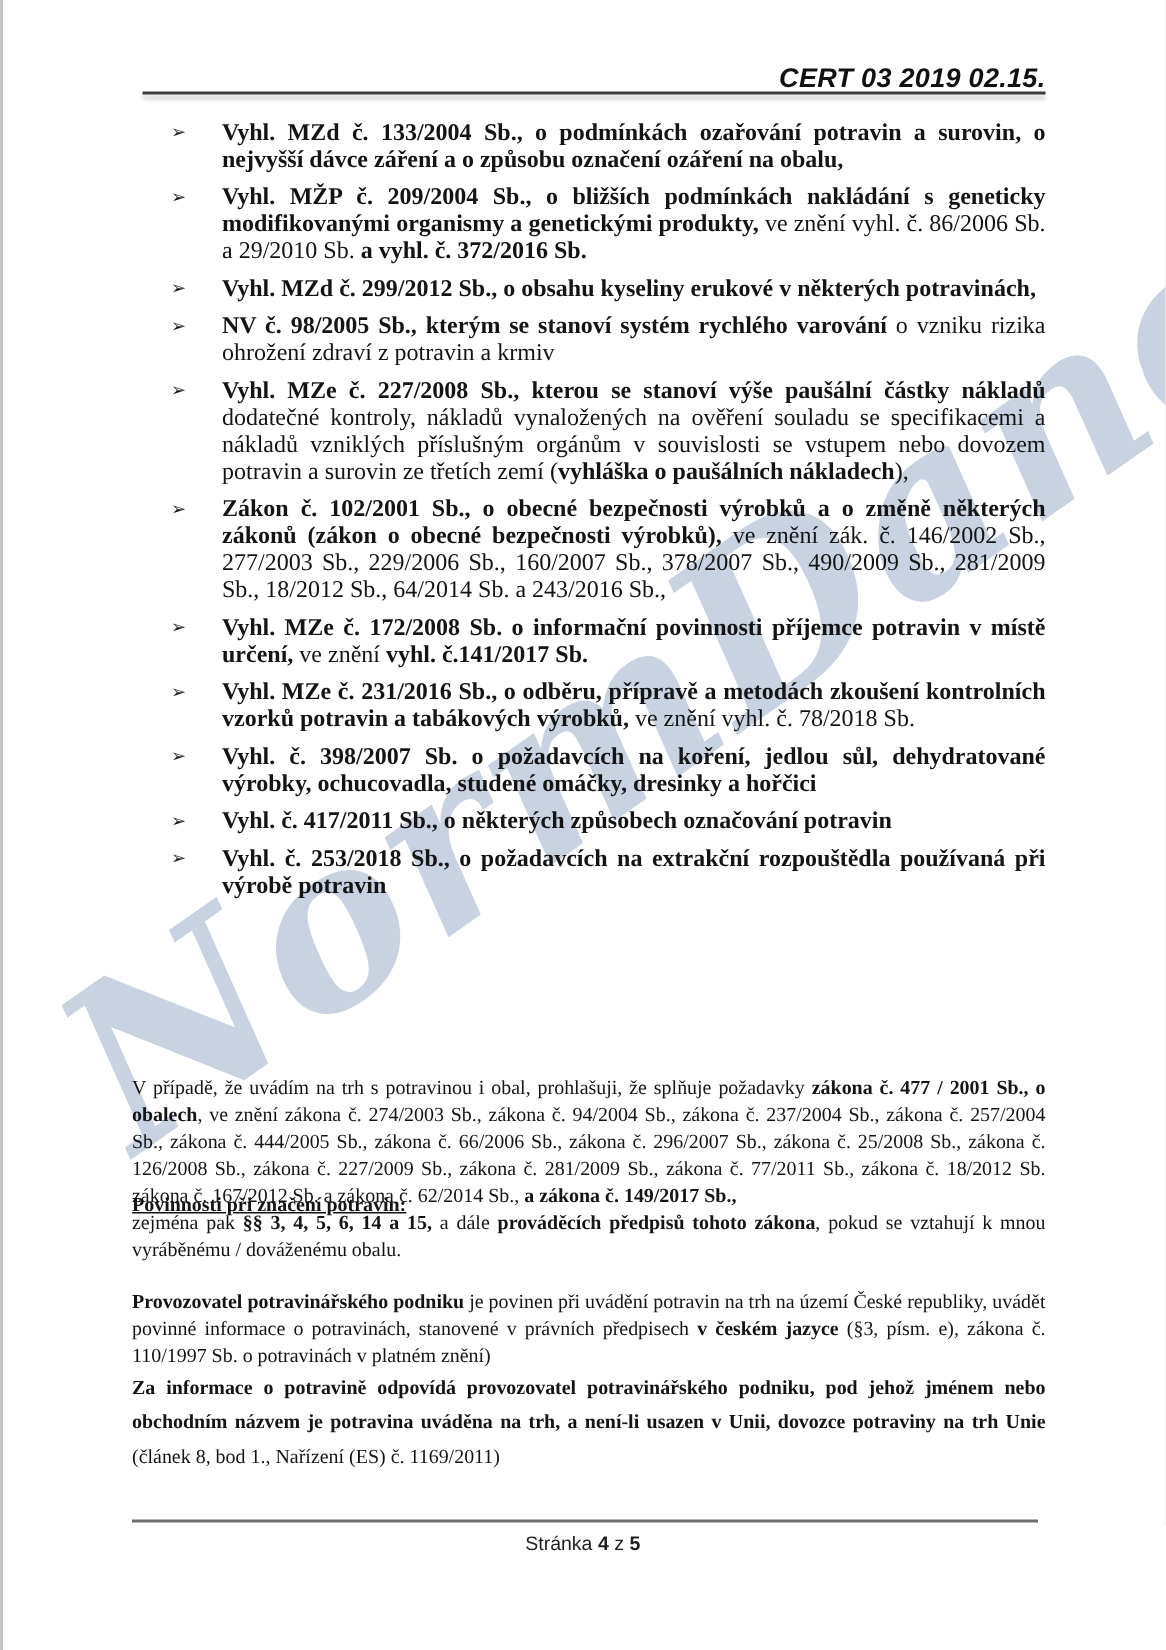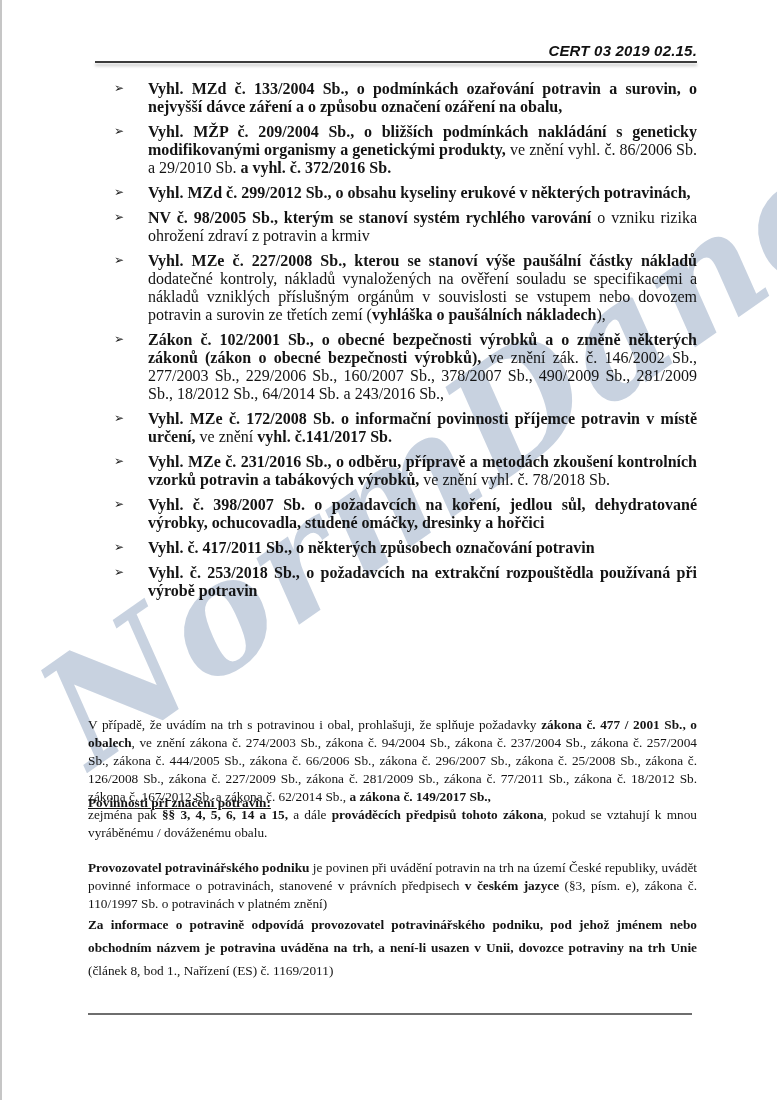--- a/index.html
+++ b/index.html
@@ -16,21 +16,21 @@
   }
   .wm{
     font-family:"DejaVu Serif",serif;font-style:italic;font-weight:700;
     font-size:152px;line-height:160px;letter-spacing:3px;white-space:nowrap;
     color:rgba(110,136,173,0.38);
   }
   
   .header{
     position:absolute;top:42px;left:88px;width:609px;text-align:right;z-index:1;
     font-family:"Liberation Sans",sans-serif;font-style:italic;font-weight:700;
-    font-size:15px;letter-spacing:0.2px;color:#111;
+    font-size:18px;letter-spacing:0.2px;color:#111;
   }
   .hrule{
     position:absolute;top:61px;left:95px;width:602px;height:2px;background:#3c3c3c;
     box-shadow:0 3px 3px rgba(125,125,125,0.45);z-index:1;
   }
   
   .list{position:absolute;top:80px;left:88px;width:609px;z-index:1;}
   .item{position:relative;padding-left:60px;margin-bottom:7px;}
   .marker{
     position:absolute;left:26px;top:1px;font-size:12px;color:#1c1c1c;
@@ -131,13 +131,19 @@
   </div>
 
 
   <p class="para" id="packaging"><span>V případě, že uvádím na trh s potravinou i obal, prohlašuji, že splňuje požadavky </span><b>zákona č. 477 / 2001 Sb., o obalech</b><span>, ve znění zákona č. 274/2003 Sb., zákona č. 94/2004 Sb., zákona č. 237/2004 Sb., zákona č. 257/2004 Sb., zákona č. 444/2005 Sb., zákona č. 66/2006 Sb., zákona č. 296/2007 Sb., zákona č. 25/2008 Sb., zákona č. 126/2008 Sb., zákona č. 227/2009 Sb., zákona č. 281/2009 Sb., zákona č. 77/2011 Sb., zákona č. 18/2012 Sb. zákona č. 167/2012 Sb. a zákona č. 62/2014 Sb., </span><b>a zákona č. 149/2017 Sb.,</b><br><span>zejména pak </span><b>§§ 3, 4, 5, 6, 14 a 15,</b><span> a dále </span><b>prováděcích předpisů tohoto zákona</b><span>, pokud se vztahují k mnou vyráběnému / dováženému obalu.</span></p>
 
   <p class="para" id="duties-heading"><b class="u">Povinnosti při značení potravin:</b></p>
 
   <p class="para" id="duties"><b>Provozovatel potravinářského podniku</b><span> je povinen při uvádění potravin na trh na území České republiky, uvádět povinné informace o potravinách, stanovené v právních předpisech </span><b>v českém jazyce</b><span> (§3, písm. e), zákona č. 110/1997 Sb. o potravinách v platném znění)</span><br><b class="wide">Za informace o potravině odpovídá provozovatel potravinářského podniku, pod jehož jménem nebo obchodním názvem je potravina uváděna na trh, a není-li usazen v Unii, dovozce potraviny na trh Unie</b><span class="wide"> (článek 8, bod 1., Nařízení (ES) č. 1169/2011)</span></p>
 
   <div class="frule"></div>
+  <div class="footer">
+    <span>Stránka</span>
+    <b>4</b>
+    <span>z</span>
+    <b>5</b>
+  </div>
 </div>
 
 </body></html>

